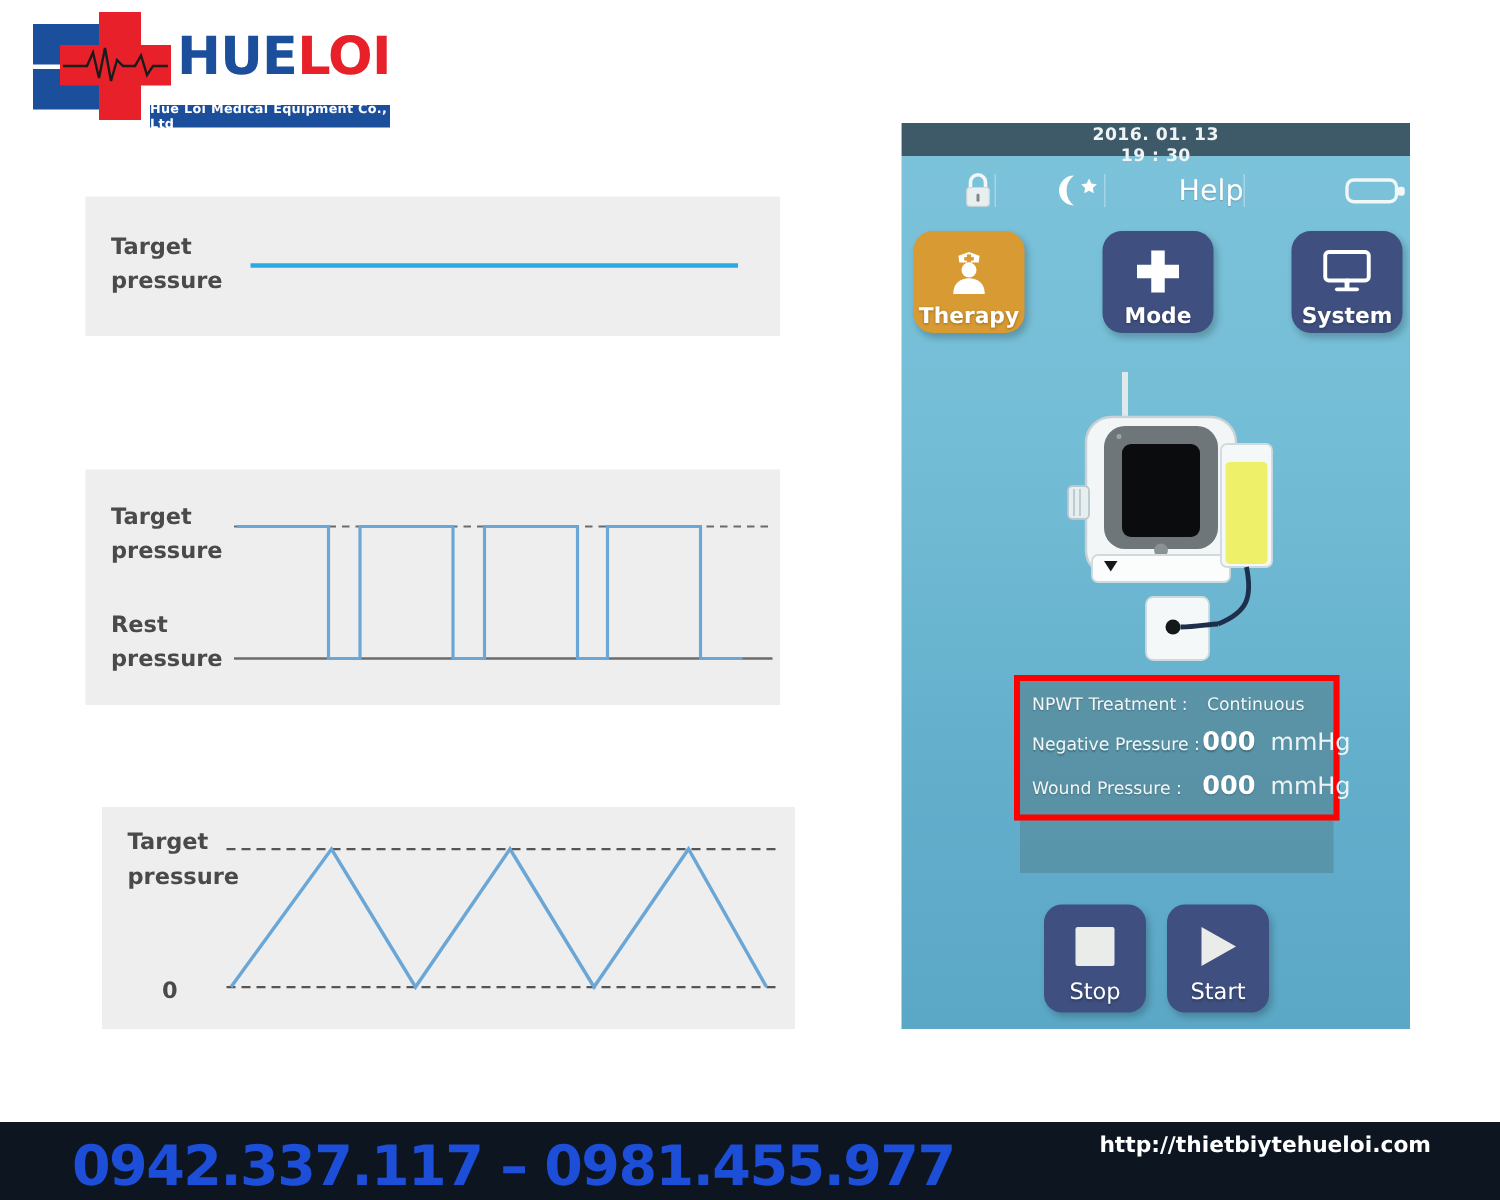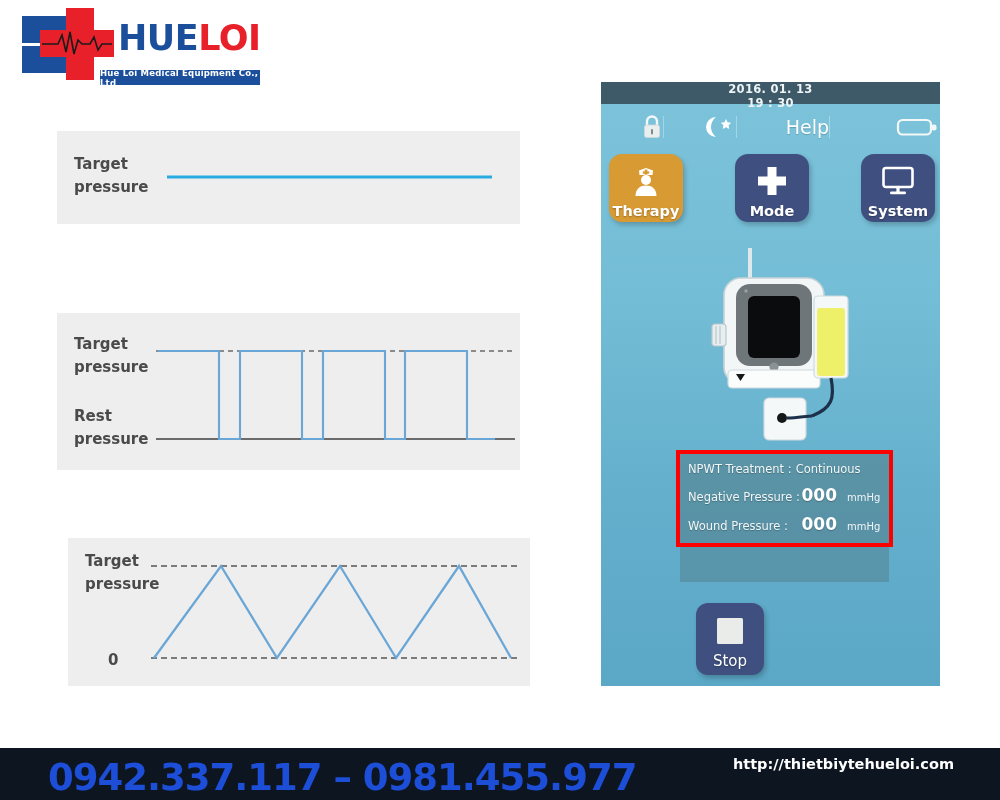--- a/index.html
+++ b/index.html
@@ -75,21 +75,21 @@
   #infopanel { position: absolute; left: 676px; top: 450px; width: 217px; height: 97px;
     border: 4px solid #ff0000; background: rgba(86,136,151,0.72); }
   #infopanel-ext { position: absolute; left: 680px; top: 547px; width: 209px; height: 35px;
     background: rgba(86,136,151,0.62); }
   .info-rows { position: absolute; left: 8px; top: 8px; right: 6px; }
   .info-row { display: flex; align-items: baseline; margin-bottom: 9px; }
   .info-key { color: #f2f7f8; font-size: 11.5px; font-family: "DejaVu Sans", sans-serif;
     text-shadow: 0 1px 1px rgba(0,0,0,.25); }
   .info-val { color: #ffffff; font-size: 17px; font-weight: bold; margin-left: auto;
     font-family: "DejaVu Sans", sans-serif; text-shadow: 0 1px 1px rgba(0,0,0,.25); }
-  .info-unit { color: #eef4f6; font-size: 10px; margin-left: 10px; width: 36px;
+  .info-unit { color: #eef4f6; font-size: 16px; margin-left: 10px; width: 36px;
     font-family: "DejaVu Sans", sans-serif; }
 
   #ctrlrow { position: absolute; left: 696px; top: 603px; width: 150px;
     display: flex; justify-content: space-between; }
   .ctrlbtn { width: 68px; height: 72px; border-radius: 12px; background: #3f5080;
     position: relative; display: flex; flex-direction: column; align-items: center;
     justify-content: flex-end; padding-bottom: 5px;
     box-shadow: 2px 3px 5px rgba(0,0,0,0.22); }
   .ctrlbtn .c-ico { position: absolute; top: 10px; left: 0; right: 0;
     display:flex; align-items:center; justify-content:center; height: 36px; }
@@ -272,21 +272,21 @@
     <rect x="78" y="150" width="42" height="42" rx="5" fill="#f4f8f9" stroke="#cfdade" stroke-width="1.2"></rect>
     <circle cx="96" cy="170" r="5" fill="#14181a"></circle>
     <path d="M101 170 C112 170 120 168 126 168" fill="none" stroke="#1d2f4a" stroke-width="3.2"></path>
   </svg>
 
   <div id="infopanel-ext"></div>
   <div id="infopanel">
     <div class="info-rows">
       <div class="info-row">
         <span class="info-key">NPWT Treatment :</span>
-        <span class="info-key" style="margin-left:4px;">Continuous</span>
+        <span class="info-key" style="margin-left:13px;">Continuous</span>
       </div>
       <div class="info-row">
         <span class="info-key">Negative Pressure :</span>
         <span class="info-val">000</span>
         <span class="info-unit">mmHg</span>
       </div>
       <div class="info-row">
         <span class="info-key">Wound Pressure :</span>
         <span class="info-val">000</span>
         <span class="info-unit">mmHg</span>
@@ -296,20 +296,28 @@
 
   <div id="ctrlrow">
     <div class="ctrlbtn">
       <div class="c-ico">
         <svg width="30" height="30" viewBox="0 0 30 30">
             <rect x="2" y="2" width="26" height="26" rx="1.5" fill="#e9ece8"></rect>
           </svg>
       </div>
       <span class="c-lbl">Stop</span>
     </div>
+    <div class="ctrlbtn">
+      <div class="c-ico">
+        <svg width="30" height="30" viewBox="0 0 30 30">
+            <path d="M4 2 L27 15 L4 28 Z" fill="#e9ece8"></path>
+          </svg>
+      </div>
+      <span class="c-lbl">Start</span>
+    </div>
   </div>
 
   <div id="footer"></div>
   <div id="phones">0942.337.117 – 0981.455.977</div>
   <div id="urls">
     <div>http://thietbiytehueloi.com</div>
   </div>
 
 </div>
 

